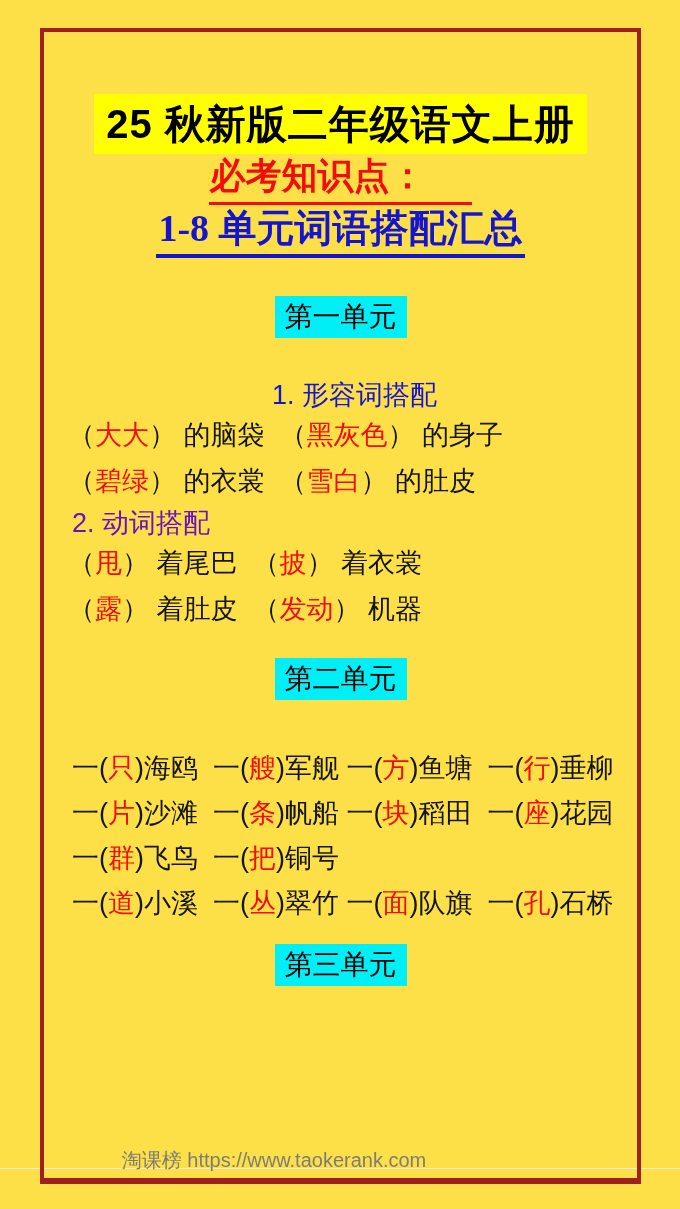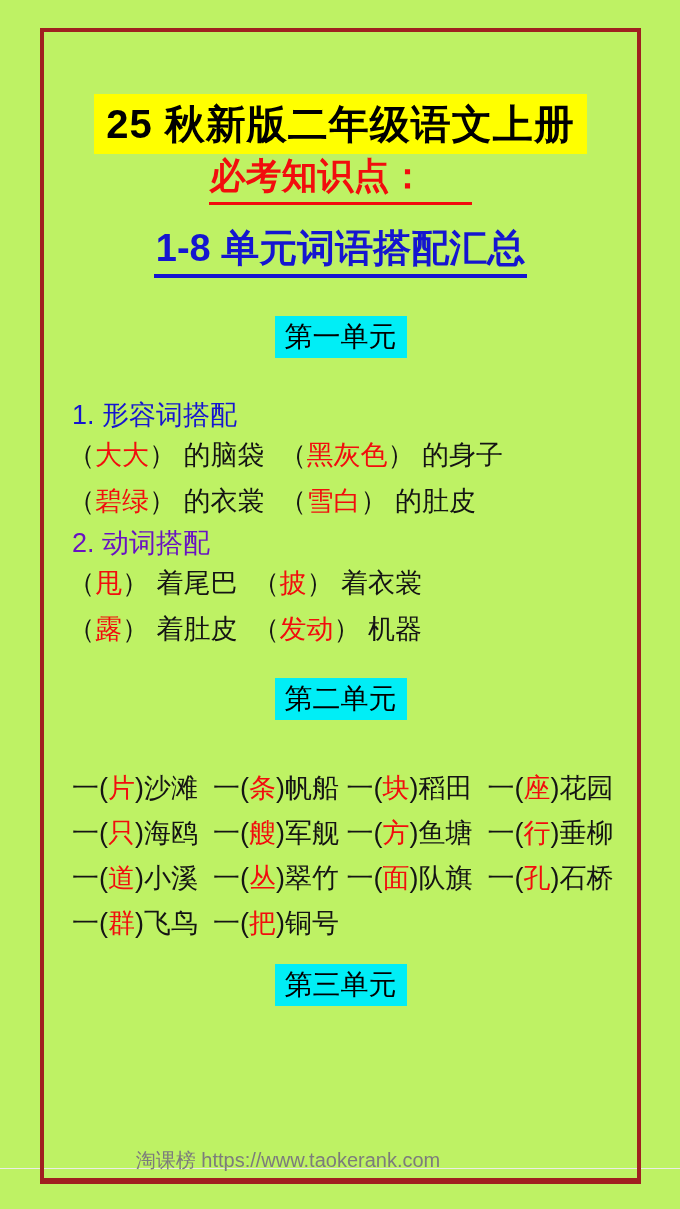--- a/index.html
+++ b/index.html
@@ -9,21 +9,21 @@
     --blue:#1515d0;
     --purple:#6912c2;
     --border-red:#a02020;
     --gray:#7c7c7c;
     --ink:#141414;
   }
   html,body{margin:0;padding:0;background:#ffffff;}
   .page{
     position:relative;
     width:680px;height:1209px;
-    background:#bef264;
+    background:#fde047;
     font-family:"Liberation Sans",sans-serif;
     overflow:hidden;
   }
   .edge-line{
     position:absolute;left:0;top:1168px;width:680px;height:1px;
     background:#ebebe6;z-index:0;
   }
   .frame{
     position:absolute;left:40px;top:28px;
     width:601px;height:1156px;
@@ -39,21 +39,21 @@
     background:var(--yellow);
     color:#000;
     font-size:40px;font-weight:800;
     line-height:48px;
     padding:6px 12px;
     letter-spacing:1px;
     white-space:pre;
   }
   .subtitle-row{text-align:center;}
   .subtitle-row.red-row{margin-top:0;}
-  .subtitle-row.blue-row{margin-top:20px;}
+  .subtitle-row.blue-row{margin-top:0;font-family:Liberation Serif, serif;}
   .subtitle-red{
     display:inline-block;
     color:var(--red);
     font-size:36px;font-weight:800;line-height:44px;
     border-bottom:3px solid var(--red);
     padding:0 36px 4px 0;
     white-space:pre;
   }
   .subtitle-blue{
     display:inline-block;
@@ -74,35 +74,35 @@
     color:#000;
     font-size:28px;line-height:30px;
     padding:6px 10px;
     white-space:pre;
   }
   .sub-label{
     font-size:27px;line-height:34px;
     margin:2px 0 0 28px;
     white-space:pre;
   }
-  .unit-heading-row + .sub-label{margin-top:40px;}
+  .unit-heading-row + .sub-label{margin-top:40px;text-align:center;}
   .sub-label.blue{color:var(--blue);}
   .sub-label.purple{color:var(--purple);}
   .line{
     font-size:27px;line-height:46px;
     margin-left:24px;
     color:var(--ink);
     white-space:pre;
   }
   .sec-1 .line{line-height:45px;margin-left:28px;}
   .sec-1 .unit-heading-row + .line{margin-top:46px;}
   .seg.red{color:var(--red);}
   
   .footer{
-    position:absolute;left:14px;top:1147px;width:548px;
+    position:absolute;left:0;top:1147px;width:548px;
     text-align:center;
     color:var(--gray);
     font-size:20px;line-height:26px;
     z-index:2;
     white-space:pre;
   }
 </style>
 </head>
 <body>
 
@@ -127,24 +127,24 @@
           <div class="unit-heading-row"><span class="unit-heading">第一单元</span></div>
           <div class="sub-label blue">1. 形容词搭配</div>
           <div class="line"><span class="seg">（</span><span class="seg red">大大</span><span class="seg">） 的脑袋  （</span><span class="seg red">黑灰色</span><span class="seg">） 的身子</span></div>
           <div class="line"><span class="seg">（</span><span class="seg red">碧绿</span><span class="seg">） 的衣裳  （</span><span class="seg red">雪白</span><span class="seg">） 的肚皮</span></div>
           <div class="sub-label purple">2. 动词搭配</div>
           <div class="line"><span class="seg">（</span><span class="seg red">甩</span><span class="seg">） 着尾巴  （</span><span class="seg red">披</span><span class="seg">） 着衣裳</span></div>
           <div class="line"><span class="seg">（</span><span class="seg red">露</span><span class="seg">） 着肚皮  （</span><span class="seg red">发动</span><span class="seg">） 机器</span></div>
         </section>
         <section class="unit sec-1">
           <div class="unit-heading-row"><span class="unit-heading">第二单元</span></div>
+          <div class="line"><span class="seg">一(</span><span class="seg red">只</span><span class="seg">)海鸥  一(</span><span class="seg red">艘</span><span class="seg">)军舰 一(</span><span class="seg red">方</span><span class="seg">)鱼塘  一(</span><span class="seg red">行</span><span class="seg">)垂柳</span></div>
           <div class="line"><span class="seg">一(</span><span class="seg red">片</span><span class="seg">)沙滩  一(</span><span class="seg red">条</span><span class="seg">)帆船 一(</span><span class="seg red">块</span><span class="seg">)稻田  一(</span><span class="seg red">座</span><span class="seg">)花园</span></div>
-          <div class="line"><span class="seg">一(</span><span class="seg red">只</span><span class="seg">)海鸥  一(</span><span class="seg red">艘</span><span class="seg">)军舰 一(</span><span class="seg red">方</span><span class="seg">)鱼塘  一(</span><span class="seg red">行</span><span class="seg">)垂柳</span></div>
+          <div class="line"><span class="seg">一(</span><span class="seg red">群</span><span class="seg">)飞鸟  一(</span><span class="seg red">把</span><span class="seg">)铜号</span></div>
           <div class="line"><span class="seg">一(</span><span class="seg red">道</span><span class="seg">)小溪  一(</span><span class="seg red">丛</span><span class="seg">)翠竹 一(</span><span class="seg red">面</span><span class="seg">)队旗  一(</span><span class="seg red">孔</span><span class="seg">)石桥</span></div>
-          <div class="line"><span class="seg">一(</span><span class="seg red">群</span><span class="seg">)飞鸟  一(</span><span class="seg red">把</span><span class="seg">)铜号</span></div>
         </section>
         <section class="unit sec-2">
           <div class="unit-heading-row"><span class="unit-heading">第三单元</span></div>
         </section>
       </div>
   </div>
 
   <div class="footer">淘课榜 https://www.taokerank.com</div>
 </div>
 

